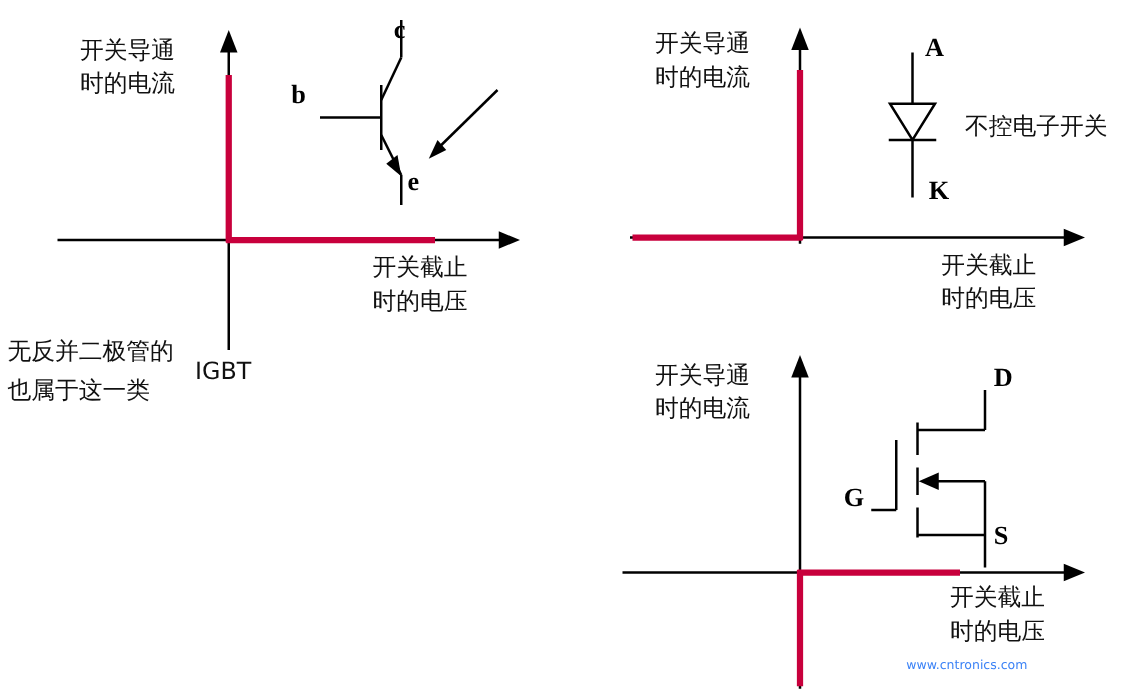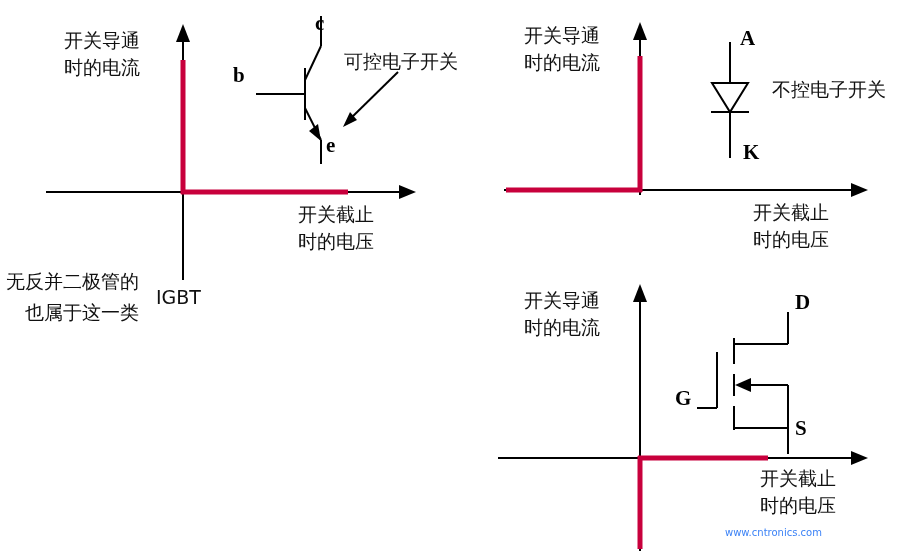--- a/index.html
+++ b/index.html
@@ -9,21 +9,21 @@
   }
   .canvas svg{position:absolute;left:0;top:0;}
   .ax{stroke:#000000;stroke-width:2;}
   .ah{fill:#000000;}
   .red{stroke:#c8003c;stroke-width:5;}
   .sym line{stroke:#000000;stroke-width:2;}
   .lbl{
     position:absolute;font-size:19px;line-height:27px;color:#111111;
     white-space:pre-line;font-family:"DejaVu Sans",sans-serif;
   }
-  .note{line-height:31px;text-align:right;}
+  .note{line-height:31px;}
   .term{
     position:absolute;font-family:"Liberation Serif","DejaVu Serif",serif;
     font-weight:bold;font-size:21px;color:#000000;line-height:22px;
   }
   .watermark{
     position:absolute;left:725px;top:527px;font-size:10px;color:#3b82f6;
     font-family:"DejaVu Sans",sans-serif;
   }
 </style>
 </head>
@@ -91,33 +91,32 @@
       <line x1="788" y1="385" x2="788" y2="428"></line>
       <line x1="734" y1="428" x2="788" y2="428"></line>
       <line x1="788" y1="428" x2="788" y2="454"></line>
     </g>
   </svg>
 
   <div class="lbl" style="left:64px;top:27px">开关导通
 时的电流</div>
   <div class="lbl" style="left:298px;top:201px">开关截止
 时的电压</div>
-  <div class="lbl" style="left:344px;top:48px">可控电子开关</div>
   <div class="lbl note" style="left:6px;top:266px">无反并二极管的
 也属于这一类</div>
   <div class="lbl" style="left:156px;top:284px">IGBT</div>
   <div class="term" style="left:233px;top:64px">b</div>
   <div class="term" style="left:315px;top:12px">c</div>
   <div class="term" style="left:326px;top:134px">e</div>
 
   <div class="lbl" style="left:524px;top:22px">开关导通
 时的电流</div>
   <div class="lbl" style="left:753px;top:199px">开关截止
 时的电压</div>
-  <div class="lbl" style="left:772px;top:76px">不控电子开关</div>
+  <div class="lbl" style="left:772px;top:88px">不控电子开关</div>
   <div class="term" style="left:740px;top:27px">A</div>
   <div class="term" style="left:743px;top:141px">K</div>
 
   <div class="lbl" style="left:524px;top:287px">开关导通
 时的电流</div>
   <div class="lbl" style="left:760px;top:465px">开关截止
 时的电压</div>
   <div class="term" style="left:675px;top:387px">G</div>
   <div class="term" style="left:795px;top:291px">D</div>
   <div class="term" style="left:795px;top:417px">S</div>

